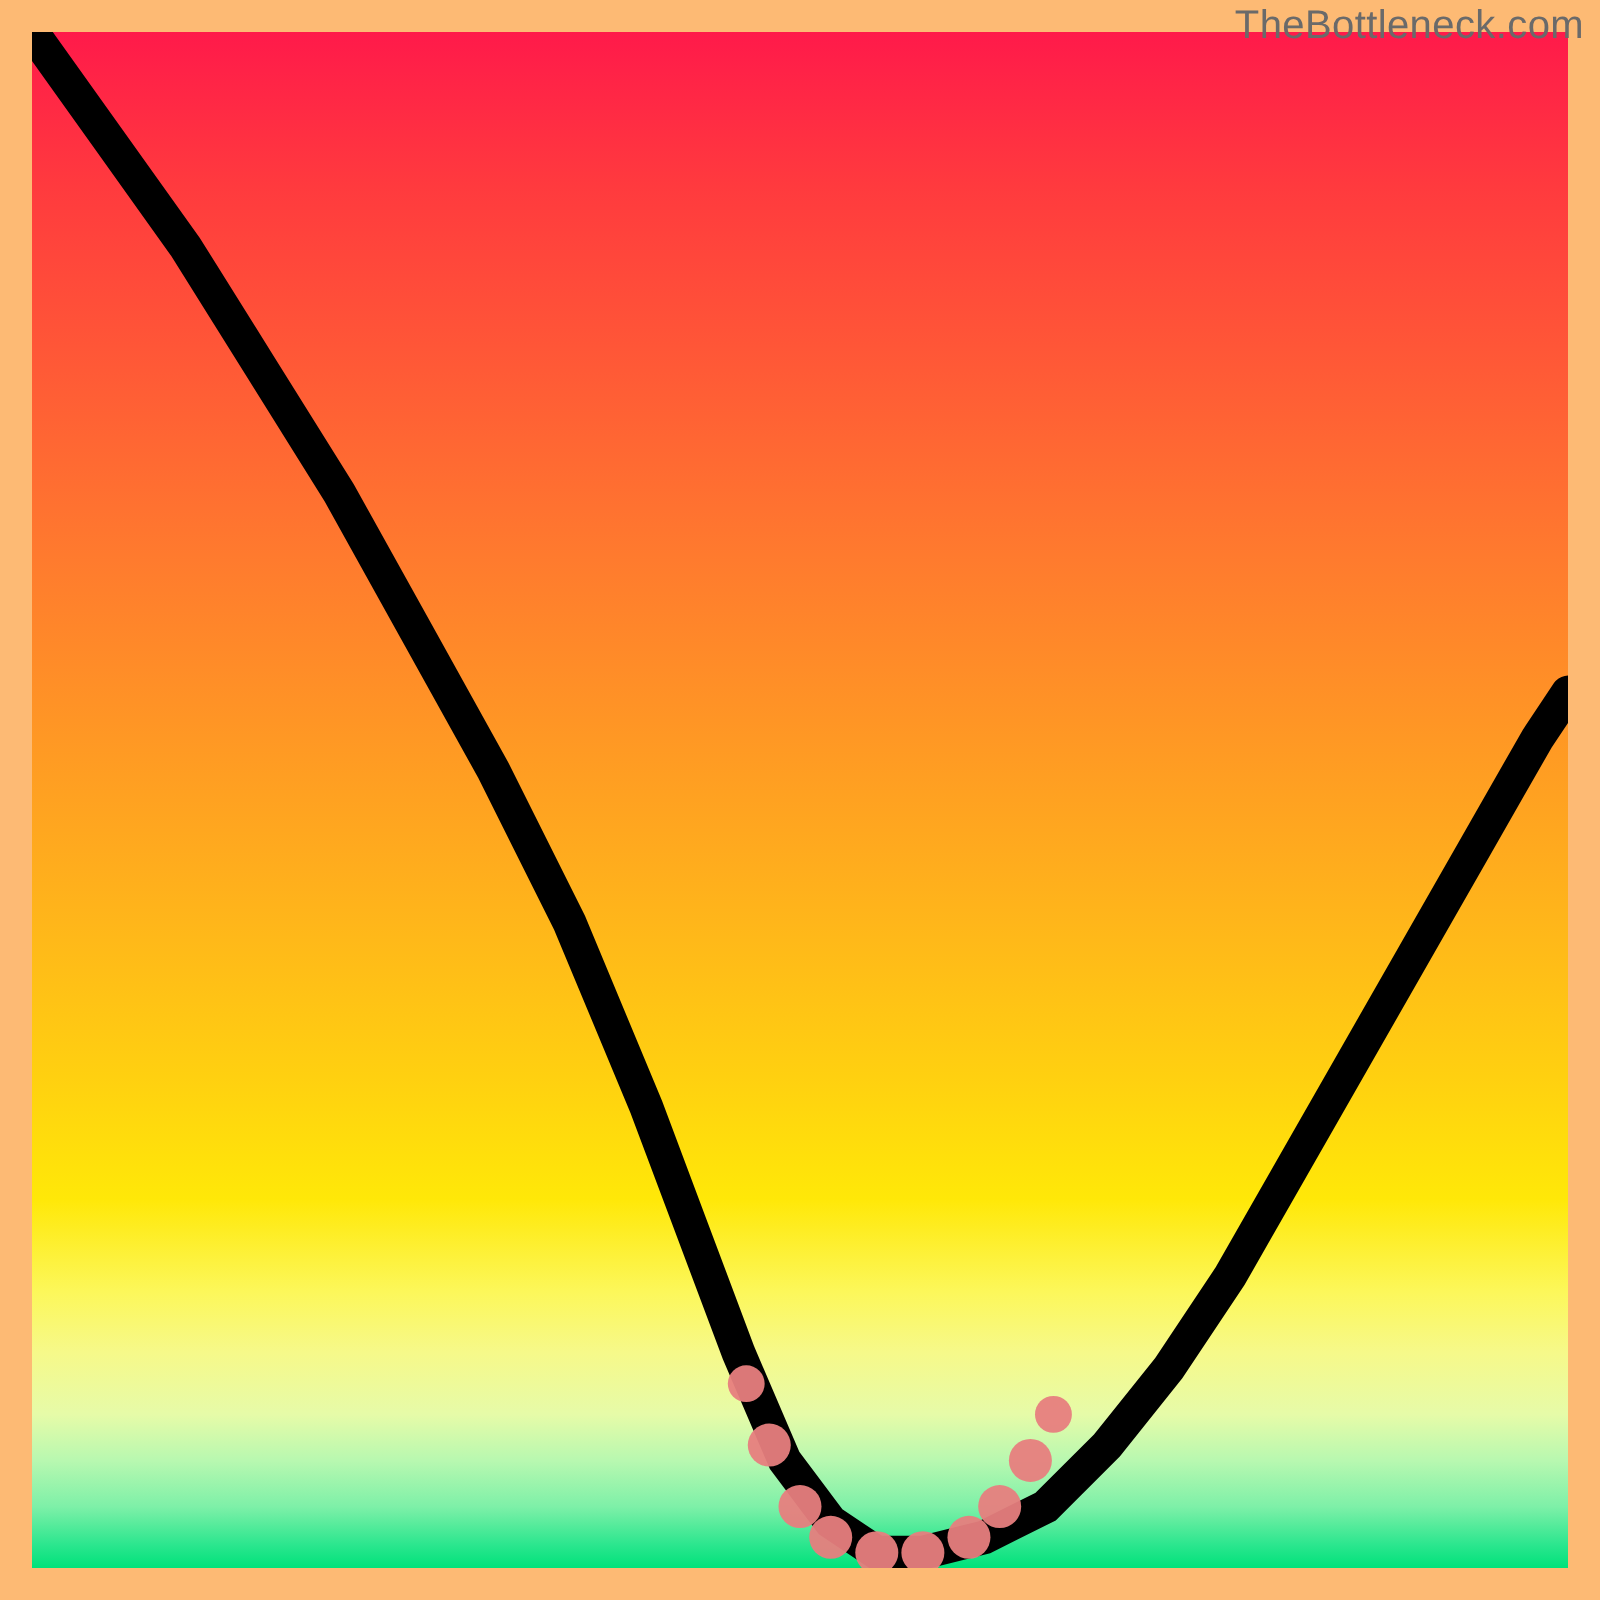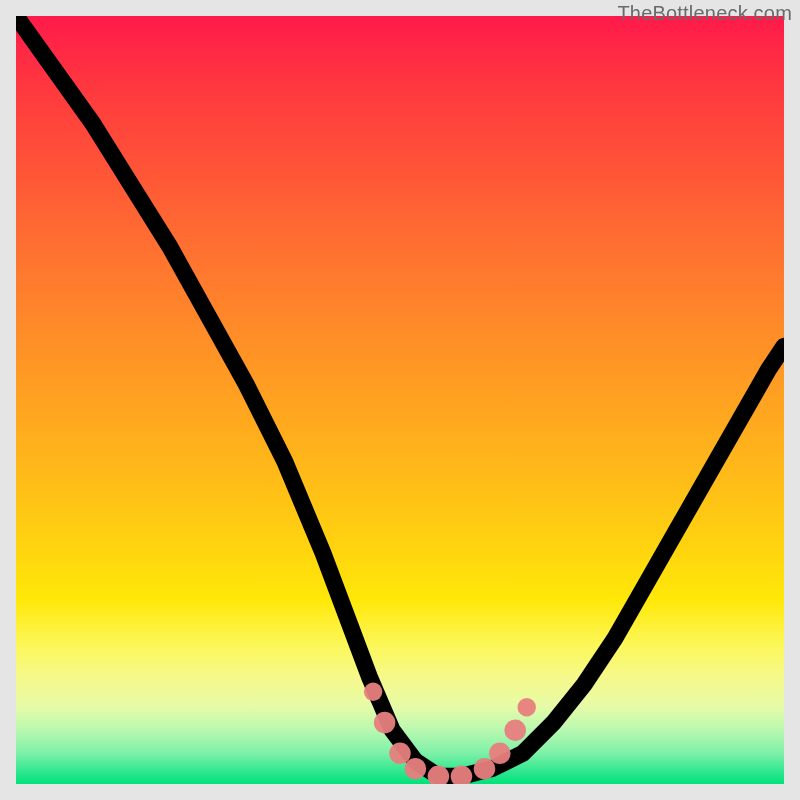--- a/index.html
+++ b/index.html
@@ -8,21 +8,21 @@
     width: 800px;
     height: 800px;
     overflow: hidden;
     background: #000;
     font-family: Arial, Helvetica, sans-serif;
   }
   .frame {
     position: relative;
     width: 800px;
     height: 800px;
-    background: #e5e5e5;
+    background: #fdba74;
   }
   .plot-area {
     position: absolute;
     left: 16px;
     top: 16px;
     width: 768px;
     height: 768px;
     
     background: linear-gradient(
       to bottom,

